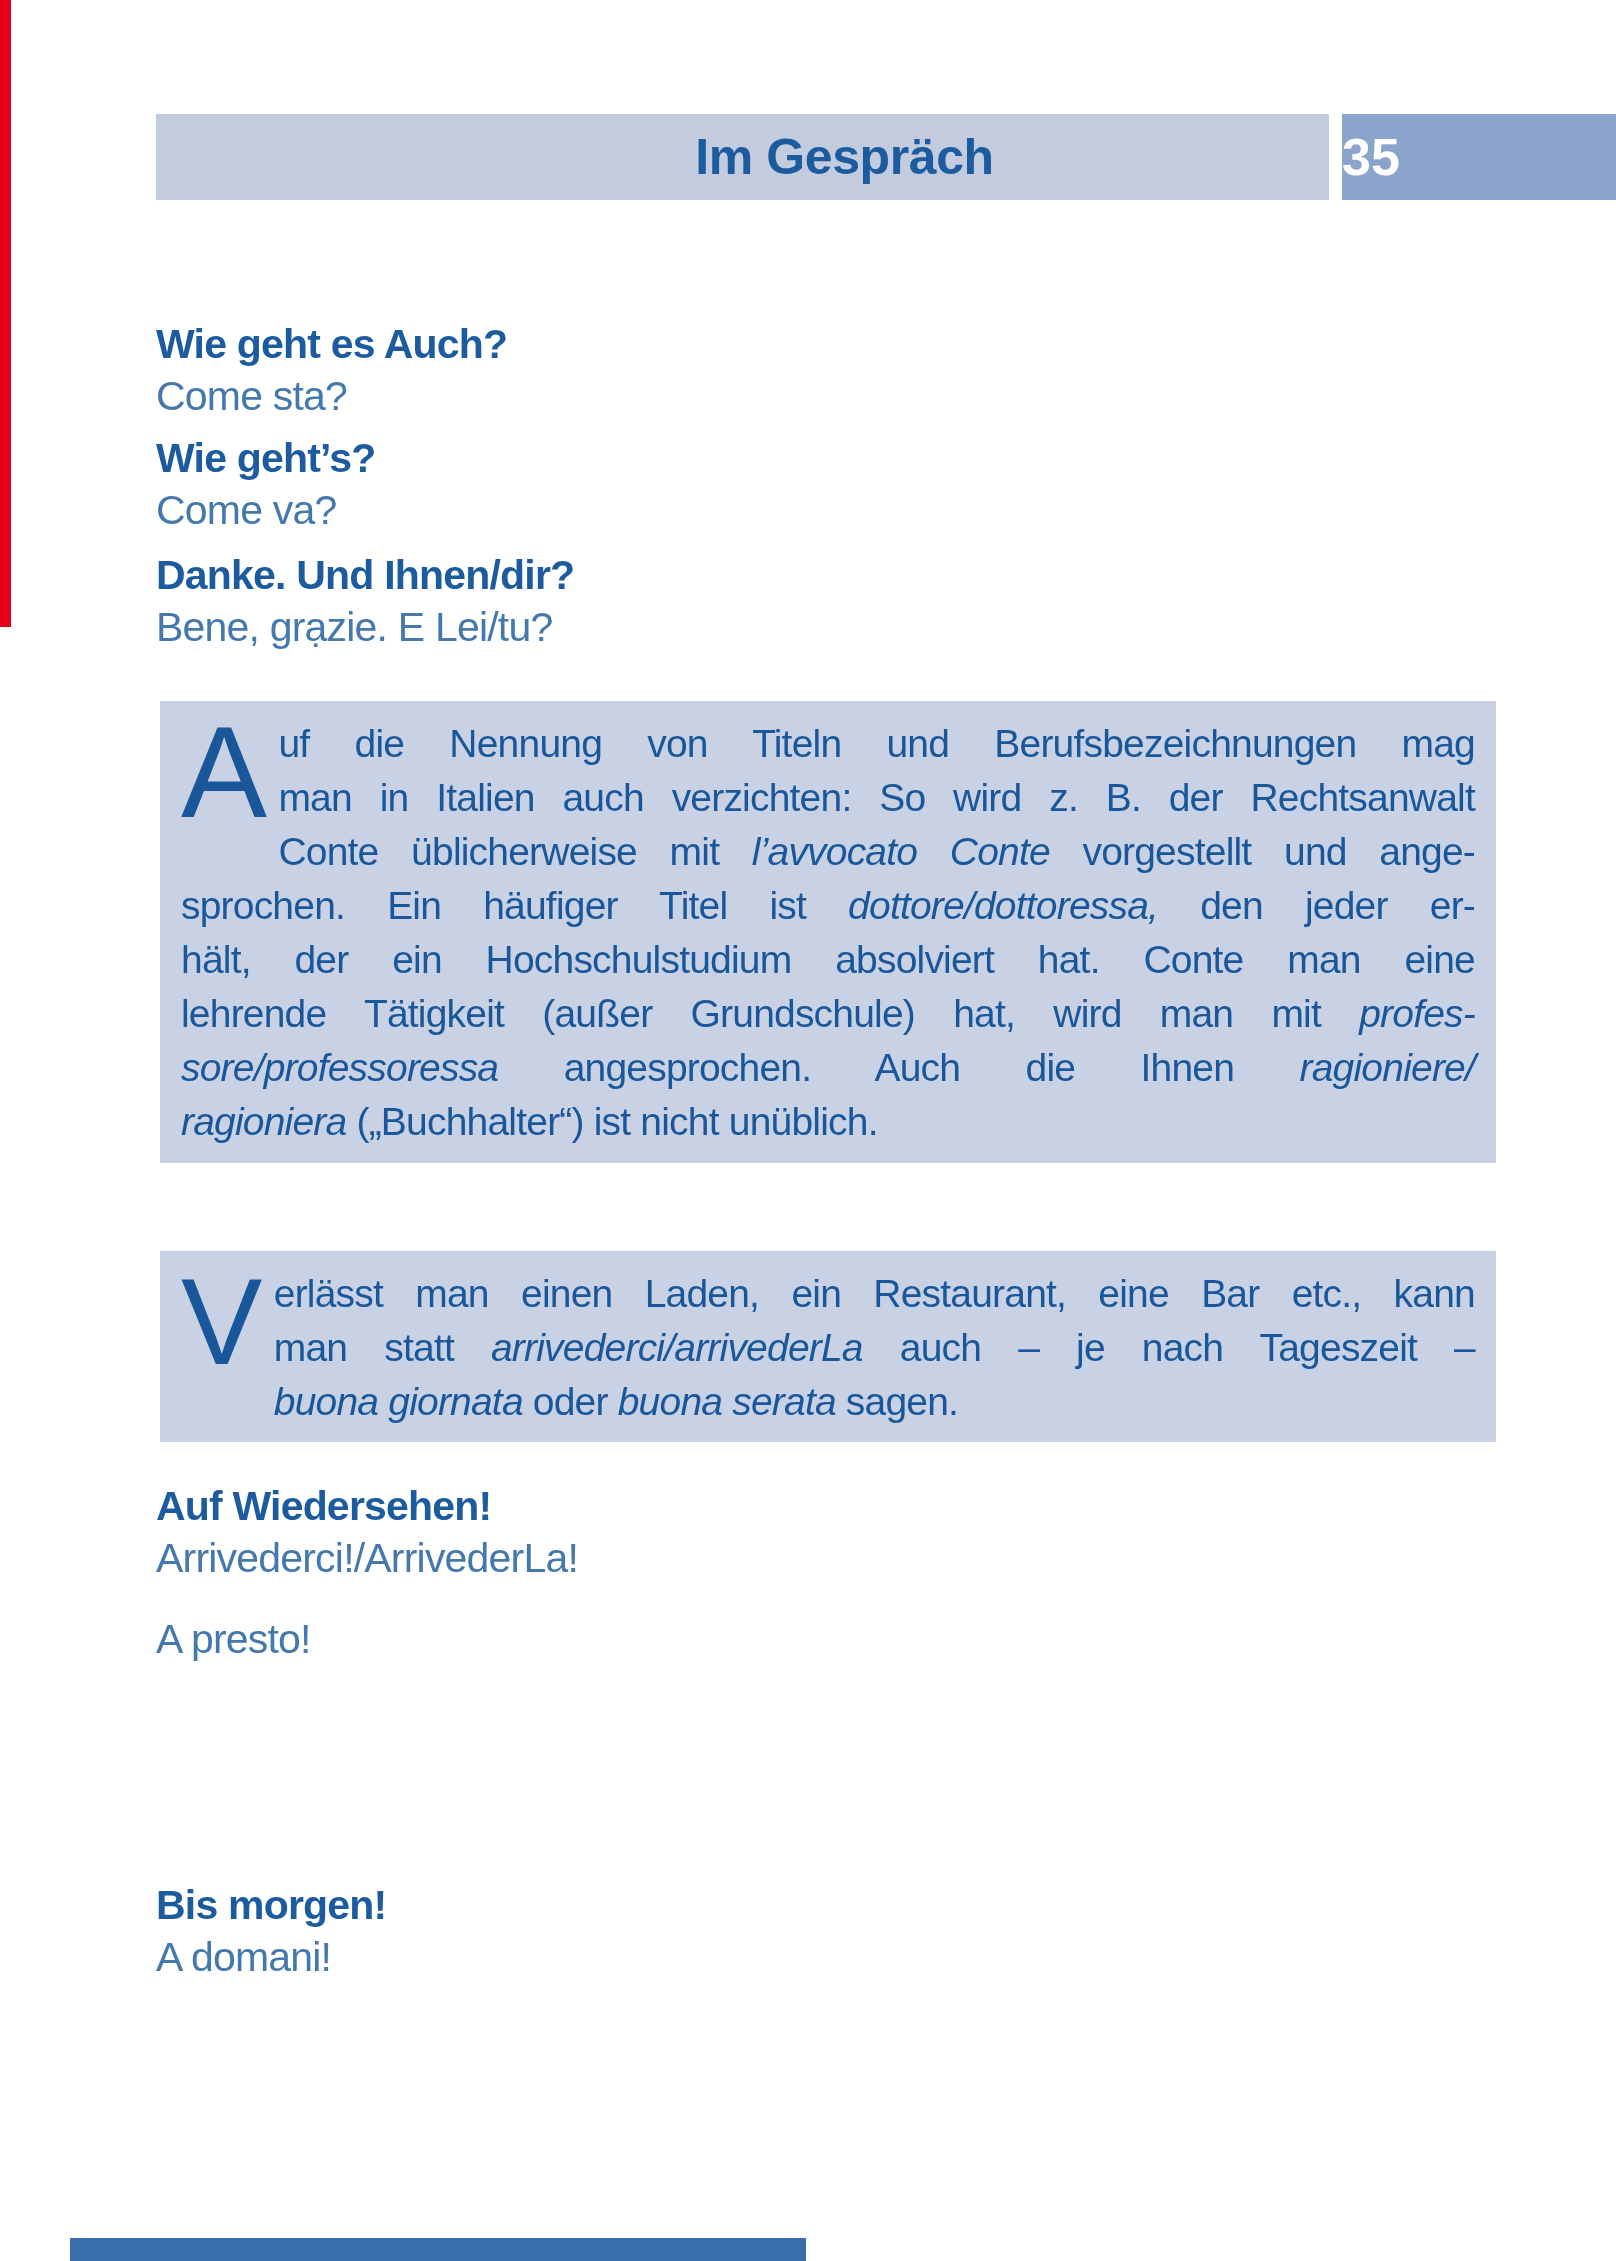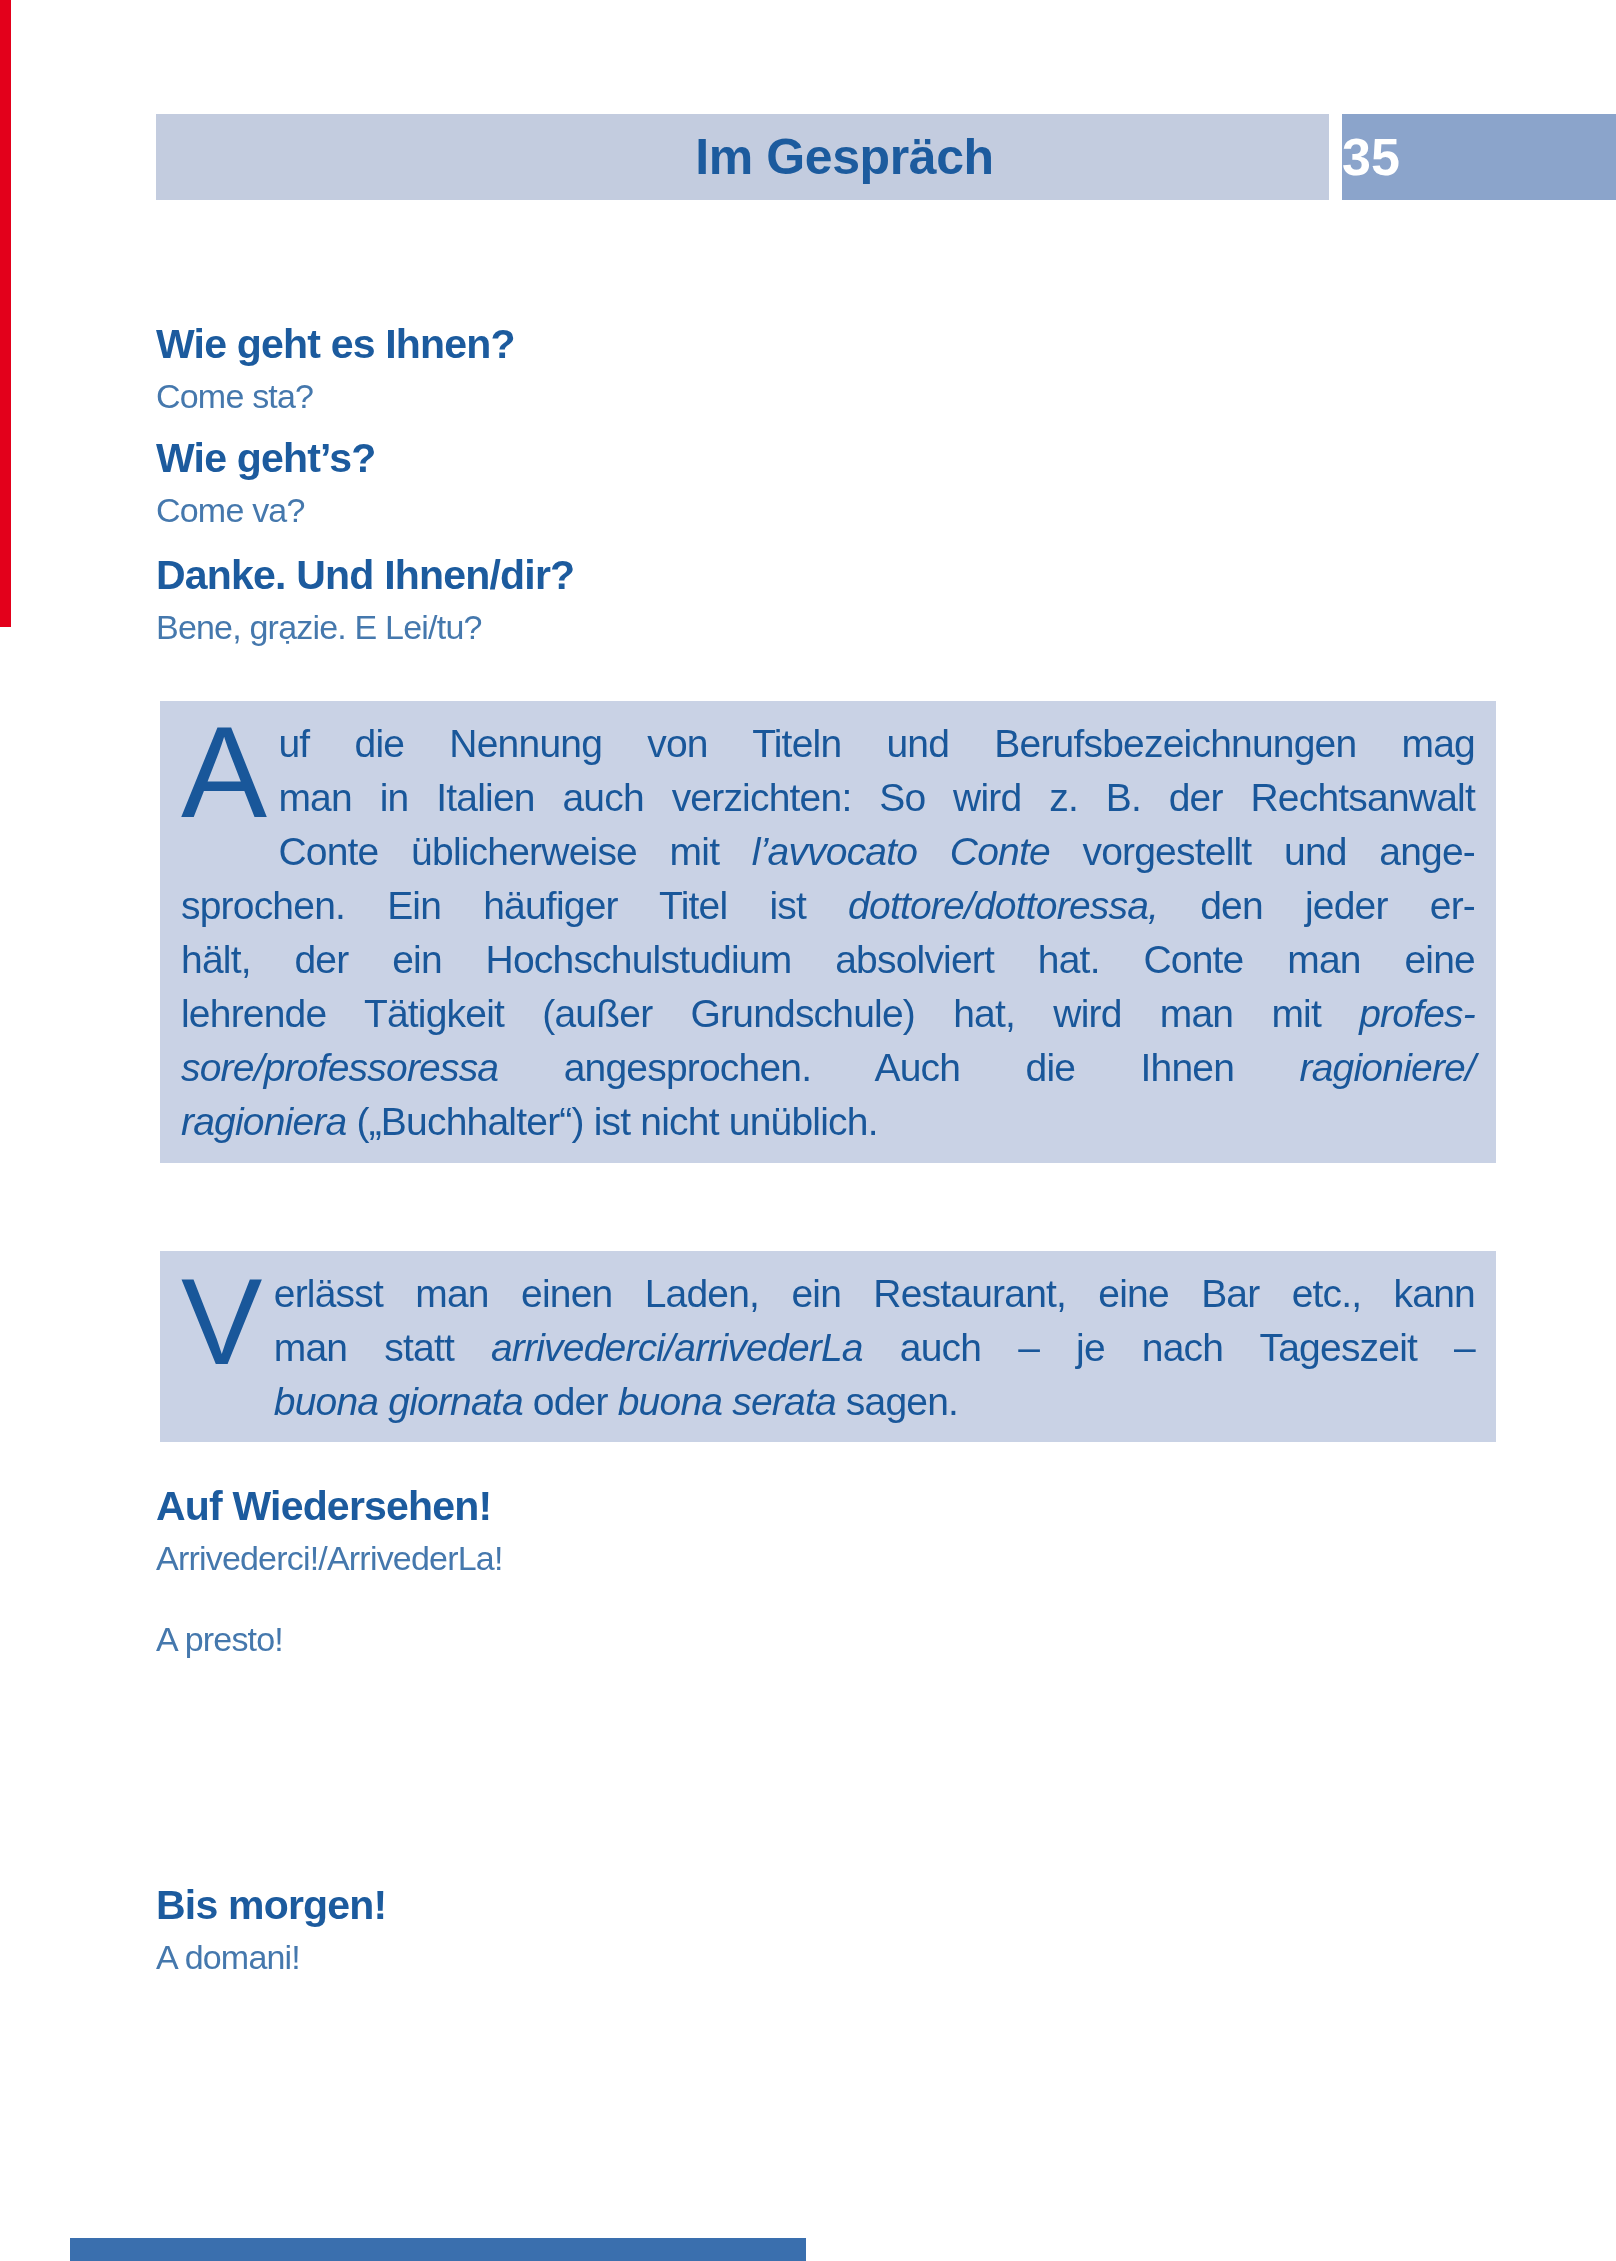--- a/index.html
+++ b/index.html
@@ -26,21 +26,21 @@
   }
   .pagenum-box{
     position:absolute;left:1342px;top:0;width:274px;height:86px;background:#8ba4cb;
     display:flex;align-items:center;
     font-size:52px;font-weight:600;color:#ffffff;
   }
 
   
   .pair{position:absolute;left:156px;width:1344px;height:106px;}
   .de{font-size:41px;line-height:52px;font-weight:700;color:#1c5b9e;letter-spacing:-0.8px;}
-  .it{font-size:34px;line-height:52px;font-weight:400;color:#4578ad;letter-spacing:-0.8px;}
+  .it{font-size:41px;line-height:52px;font-weight:400;color:#4578ad;letter-spacing:-0.8px;}
 
   
   .infobox{
     position:absolute;left:160px;width:1336px;background:#c9d2e5;
     box-sizing:border-box;padding:16.3px 21px;
     color:#19579a;
   }
   .dropcap{
     float:left;
     font-size:129px;line-height:103px;height:107px;
@@ -63,21 +63,21 @@
 
   <div class="header">
     <div class="header-bar"></div>
     <div class="header-title">Im Gespräch</div>
     <div class="pagenum-box">
       <span>35</span>
     </div>
   </div>
 
   <div class="pair" style="top:318px">
-    <div class="de">Wie geht es Ihnen?</div>
+    <div class="de">Wie geht es Auch?</div>
     <div class="it">Come sta?</div>
   </div>
   <div class="pair" style="top:432px">
     <div class="de">Wie geht’s?</div>
     <div class="it">Come va?</div>
   </div>
   <div class="pair" style="top:549px">
     <div class="de">Danke. Und Ihnen/dir?</div>
     <div class="it">Bene, grạzie. E Lei/tu?</div>
   </div>

